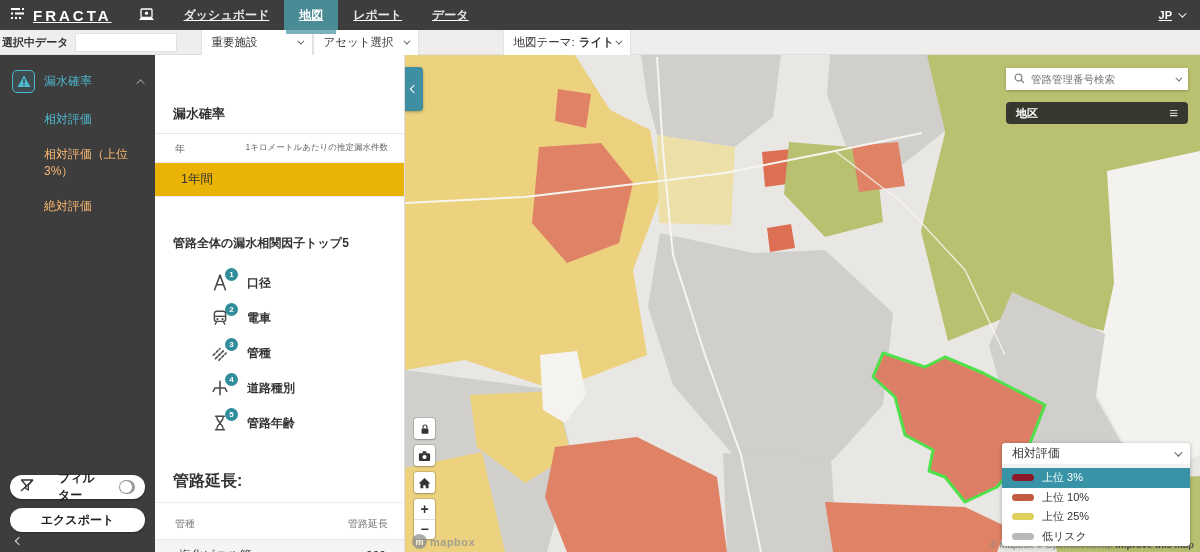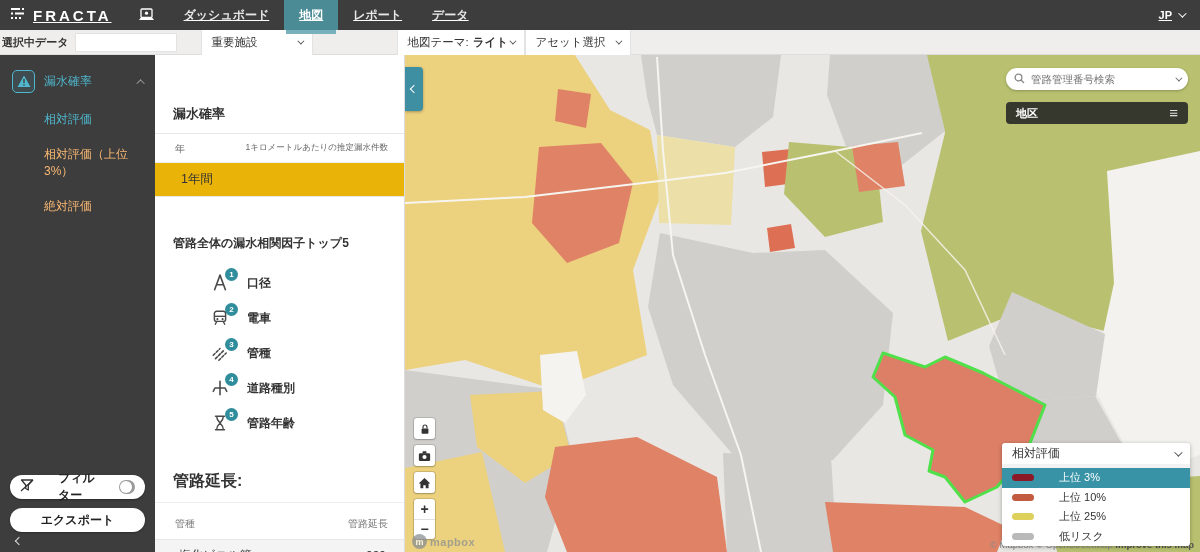--- a/index.html
+++ b/index.html
@@ -68,21 +68,21 @@
   .f-badge { position:absolute; top:-6px; right:-7px; width:13px; height:13px; border-radius:50%; background:#2f8d9c; color:#fff; font-size:8px; font-weight:bold; display:flex; align-items:center; justify-content:center; }
   .f-label { margin-left:16px; font-size:12px; font-weight:bold; }
   .len-title { font-size:16px; font-weight:bold; margin:30px 0 0 18px; }
   .len-head { display:flex; justify-content:space-between; padding:14px 16px 8px 20px; font-size:10px; color:#777; border-top:1px solid #eee; margin-top:10px; }
   .len-row { background:#f4f4f4; display:flex; justify-content:space-between; align-items:center; height:32px; padding:0 18px 0 24px; font-size:12px; border-top:1px solid #e8e8e8; }
 
   
   .map { flex:1; position:relative; overflow:hidden; }
   .map svg.basemap { position:absolute; inset:0; display:block; }
   .map-tab { position:absolute; left:0; top:12px; width:18px; height:44px; background:#3f8fa3; border-radius:0 4px 4px 0; display:flex; align-items:center; justify-content:center; color:#fff; cursor:pointer; box-shadow:0 1px 3px rgba(0,0,0,.3); }
-  .search-box { position:absolute; top:13px; right:12px; width:182px; height:22px; background:#fff; border-radius:11px; box-shadow:0 1px 3px rgba(0,0,0,.25); display:flex; align-items:center; padding:0 8px; gap:6px; }
+  .search-box { position:absolute; top:13px; right:12px; width:182px; height:22px; background:#fff; border-radius:0; box-shadow:0 1px 3px rgba(0,0,0,.25); display:flex; align-items:center; padding:0 8px; gap:6px; }
   .search-box input { border:0; outline:0; flex:1; font-size:10.5px; color:#444; background:transparent; min-width:0; }
   .search-box .chev { width:5px; height:5px; color:#666; }
   .district-bar { position:absolute; top:47px; right:12px; width:182px; height:22px; background:rgba(35,35,35,.88); border-radius:4px; color:#fff; display:flex; align-items:center; padding:0 10px; font-size:11px; font-weight:bold; cursor:pointer; }
   .district-bar .burger { margin-left:auto; font-size:15px; line-height:0; color:#ddd; }
 
   .ctrl { position:absolute; left:9px; width:21px; background:#fff; border-radius:3px; box-shadow:0 0 0 1px rgba(0,0,0,.12), 0 1px 2px rgba(0,0,0,.2); display:flex; align-items:center; justify-content:center; cursor:pointer; }
   .ctrl.lock { top:363px; height:21px; }
   .ctrl.camera { top:390px; height:21px; }
   .ctrl.home { top:417px; height:21px; }
   .zoom-group { position:absolute; left:9px; top:444px; width:21px; height:40px; background:#fff; border-radius:3px; box-shadow:0 0 0 1px rgba(0,0,0,.12), 0 1px 2px rgba(0,0,0,.2); display:flex; flex-direction:column; }
@@ -91,21 +91,21 @@
 
   .mapbox-logo { position:absolute; left:7px; bottom:3px; display:flex; align-items:center; gap:3px; opacity:.75; }
   .mapbox-logo .mb-circle { width:15px; height:15px; border-radius:50%; background:#8a8f93; color:#fff; font-size:9px; font-weight:bold; display:flex; align-items:center; justify-content:center; }
   .mapbox-logo .mb-text { color:#8a8f93; font-size:11px; font-weight:bold; letter-spacing:.5px; }
   .attribution { position:absolute; right:6px; bottom:2px; font-size:9.5px; color:#8a8a8a; }
   .attribution b { color:#555; }
 
   .legend { position:absolute; right:10px; bottom:6px; width:188px; background:#fff; border-radius:3px; box-shadow:0 1px 4px rgba(0,0,0,.3); overflow:hidden; }
   .legend-head { height:25px; display:flex; align-items:center; padding:0 10px; font-size:12px; color:#333; border-bottom:4px solid #f2f2f2; cursor:pointer; }
   .legend-head .chev { margin-left:auto; color:#555; }
-  .legend-item { height:19.5px; display:flex; align-items:center; padding:0 10px; gap:25px; font-size:11px; color:#333; cursor:pointer; }
+  .legend-item { height:19.5px; display:flex; align-items:center; padding:0 10px; gap:8px; font-size:11px; color:#333; cursor:pointer; }
   .legend-item.selected { background:#3793a5; color:#fff; }
   .legend-pill { width:22px; height:7px; border-radius:4px; flex:0 0 22px; }
 </style>
 </head>
 <body>
 
 <div class="app">
 
   <header class="topnav">
     <div class="brand">
@@ -143,27 +143,27 @@
     </div>
   </header>
 
   <div class="toolbar">
     <span class="tb-label">選択中データ</span>
     <input class="tb-input" value="" style="">
     <div class="tb-dd dd1">
       <span>重要施設</span>
       <span class="chev down"></span>
     </div>
+    <div class="tb-dd dd2">
+      <span>アセット選択</span>
+      <span class="chev down"></span>
+    </div>
     <div class="tb-dd dd3">
       <span>地図テーマ:</span>
       <b>ライト</b>
-      <span class="chev down"></span>
-    </div>
-    <div class="tb-dd dd2">
-      <span>アセット選択</span>
       <span class="chev down"></span>
     </div>
   </div>
 
   <div class="main">
 
     <aside class="sidebar">
       <div class="side-group">
         <span class="warn-box">
           <svg width="14" height="13" viewBox="0 0 14 13">

